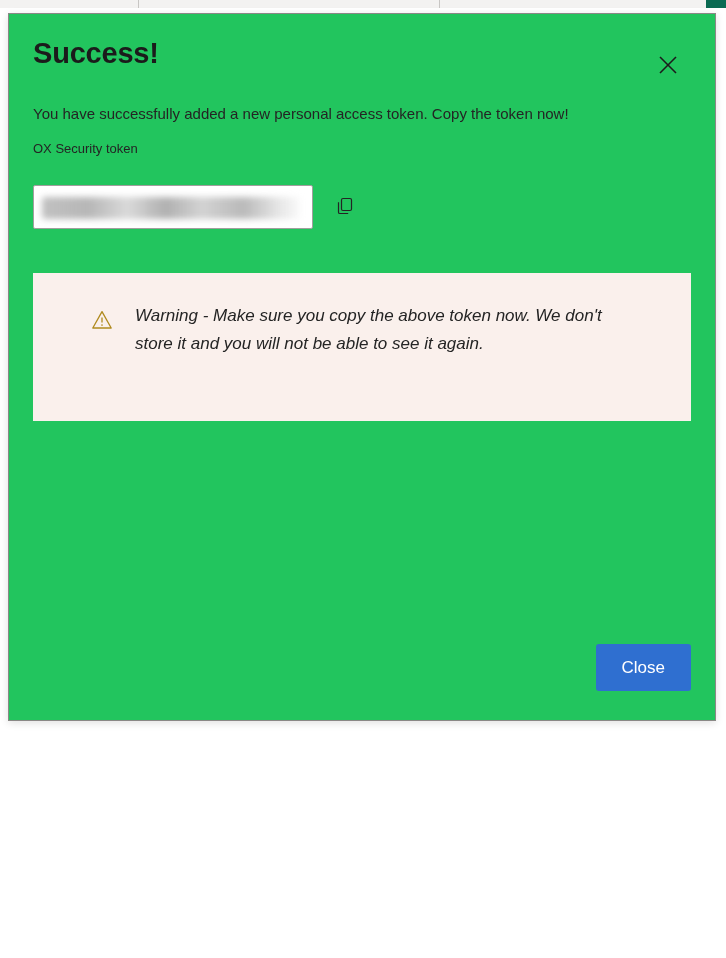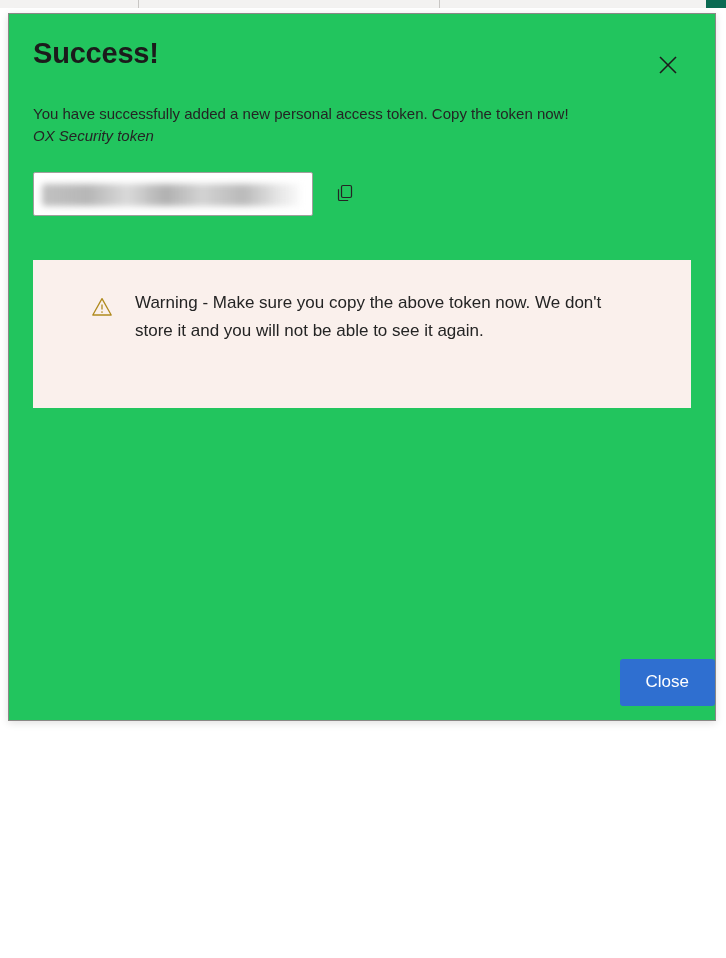--- a/index.html
+++ b/index.html
@@ -84,24 +84,24 @@
   .dialog-body {
     padding: 0 24px;
   }
   .intro-text {
     margin-top: 33px;
     font-size: 15px;
     color: #242424;
     line-height: 22px;
   }
   .token-label {
-    font-size: 15px;
+    margin-top: 13px;
+    font-size: 13px;
     color: #242424;
     line-height: 22px;
-    font-style: italic;
   }
 
   .token-row {
     margin-top: 25px;
     display: flex;
     align-items: center;
   }
   .token-input {
     width: 280px;
     height: 44px;
@@ -164,31 +164,33 @@
     margin-top: 14px;
     margin-left: 38px;
   }
   .warning-text {
     margin-left: 22px;
     font-size: 17px;
     line-height: 28px;
     color: #242424;
     max-width: 500px;
     margin-top: 7px;
+    font-style: italic;
   }
 
   .dialog-footer {
     position: absolute;
     bottom: 0;
     left: 0;
     right: 0;
     height: 76px;
     display: flex;
-    align-items: center;
+    align-items: flex-start;
     justify-content: flex-end;
+    padding-right: 24px;
     box-sizing: border-box;
   }
   .close-primary-button {
     background: #2f6fd0;
     color: #ffffff;
     border: none;
     border-radius: 3px;
     font-size: 17px;
     font-family: "Liberation Sans", sans-serif;
     height: 47px;

